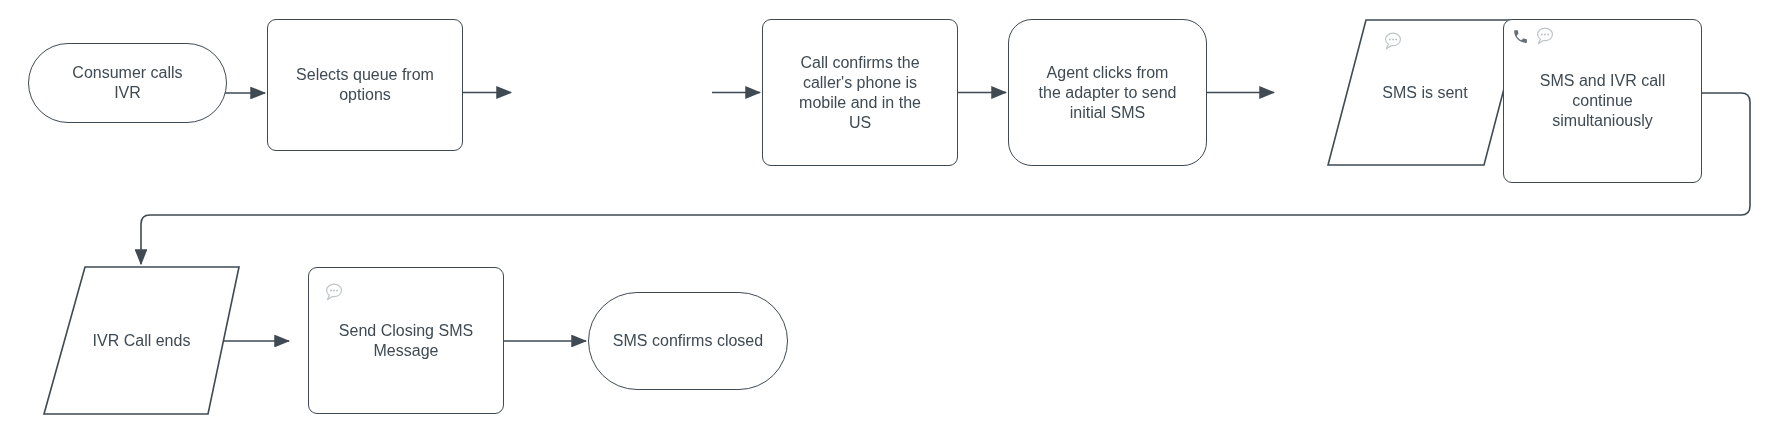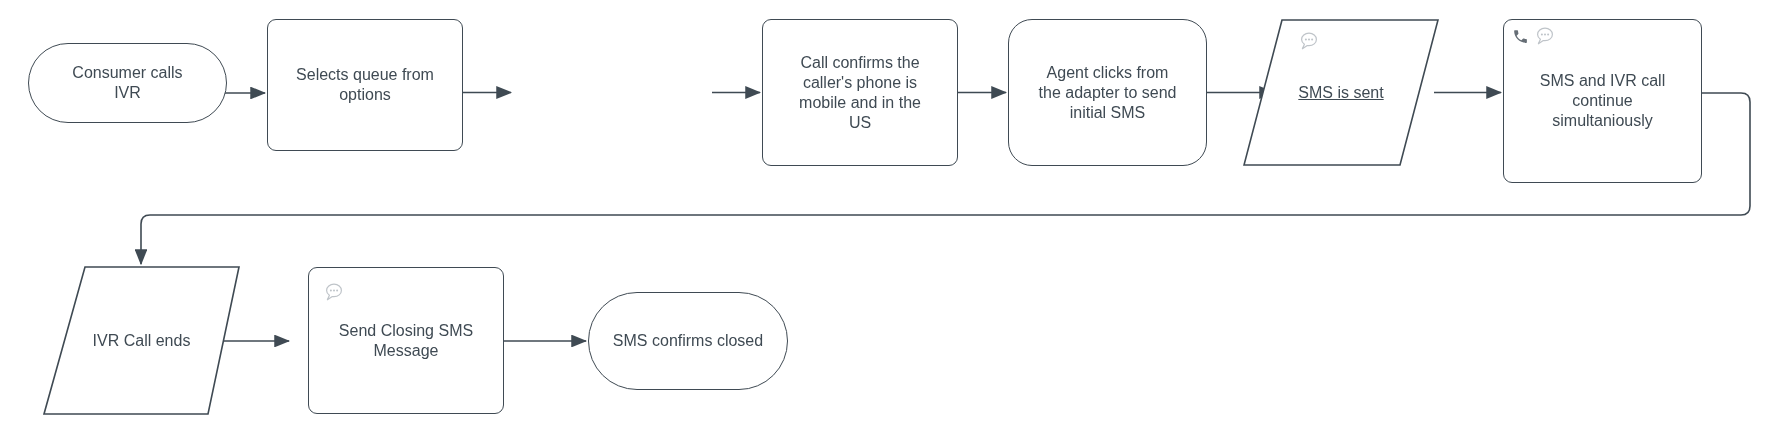--- a/index.html
+++ b/index.html
@@ -53,21 +53,21 @@
 
 
   <div class="node process" style="left:762px;top:19px;width:196px;height:147px;">
     <span class="lbl" style="max-width:140px">Call confirms the caller's phone is mobile and in the US</span>
   </div>
 
   <div class="node process" style="left:1008px;top:19px;width:199px;height:147px;border-radius:24px;">
     <span class="lbl" style="max-width:145px">Agent clicks from the adapter to send initial SMS</span>
   </div>
 
-  <div class="node data" style="left:1243px;top:19px;width:196px;height:147px;text-decoration:underline;">
+  <div class="node data" style="left:1327px;top:19px;width:196px;height:147px;">
     <svg class="shape" viewBox="0 0 196 147">
       <polygon points="39,1 195,1 157,146 1,146" fill="#ffffff" stroke="#3F4A53" stroke-width="1.6"></polygon>
     </svg>
     <span class="icon" style="left:56px;top:12px;width:20px;height:20px;">
       <svg viewBox="0 0 20 20" width="20" height="20">
         <path d="M10 2.2 C5.9 2.2 2.6 5 2.6 8.4 C2.6 10.4 3.7 12.1 5.4 13.2 L3.4 17.8 L8.3 14.5 C8.9 14.6 9.4 14.7 10 14.7 C14.1 14.7 17.4 11.9 17.4 8.4 C17.4 5 14.1 2.2 10 2.2 Z" fill="#ffffff" stroke="#bfc4c9" stroke-width="1.2" stroke-linejoin="round"></path>
         <circle cx="6.9" cy="8.4" r="1" fill="#bfc4c9"></circle>
         <circle cx="10" cy="8.4" r="1" fill="#bfc4c9"></circle>
         <circle cx="13.1" cy="8.4" r="1" fill="#bfc4c9"></circle>
       </svg>

